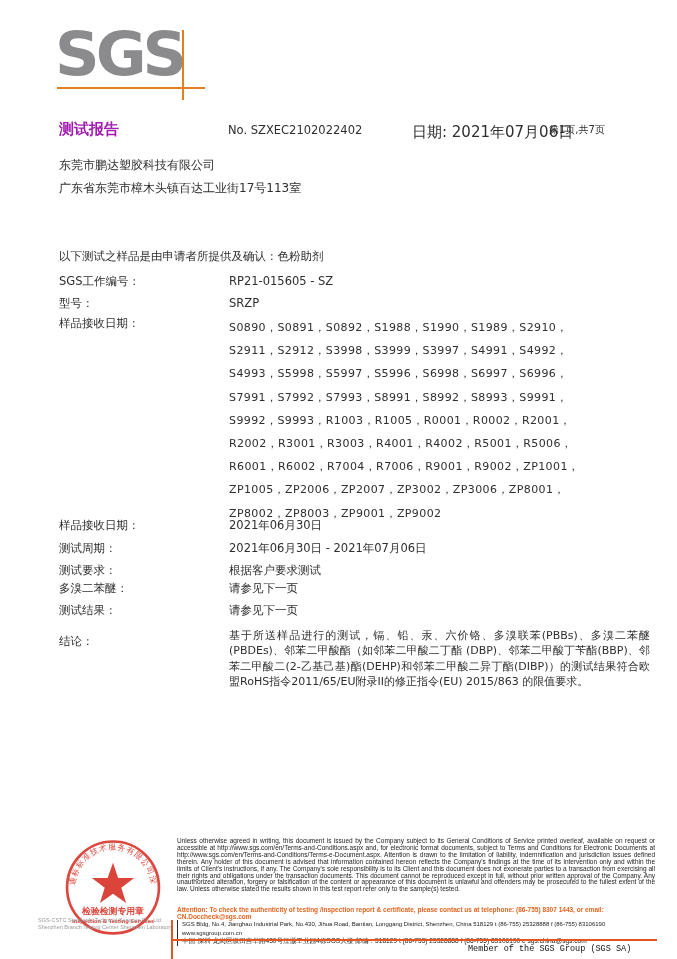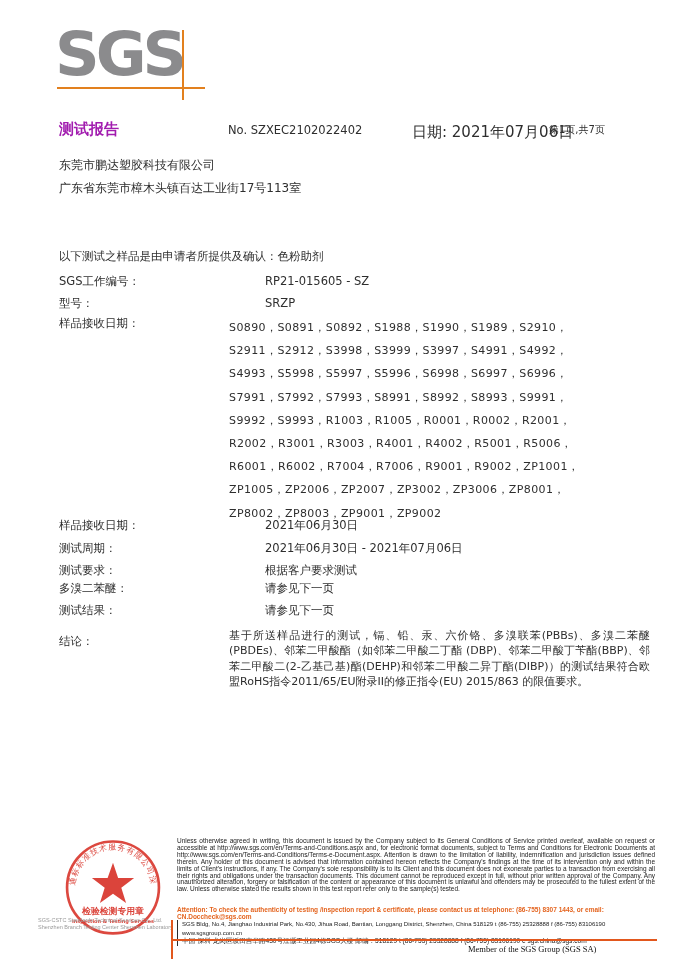--- a/index.html
+++ b/index.html
@@ -17,39 +17,39 @@
   .report-no{left:228px;top:123px;font-size:11.5px;}
   .report-date{left:412px;top:123px;font-size:15px;}
   .page-info{left:549px;top:123px;font-size:10px;}
 
   .company-name{left:59px;top:157px;font-size:12px;}
   .company-address{left:59px;top:180px;font-size:12px;}
 
   .intro{left:59px;top:249px;font-size:11.5px;}
 
   .flabel{left:59px;font-size:11.5px;}
-  .fvalue{left:229px;font-size:11.5px;margin-left:36px;}
+  .fvalue{left:229px;font-size:11.5px;}
   .codes{left:229px;top:316px;font-size:11px;line-height:23.2px;letter-spacing:0.4px;}
   .codes div{white-space:nowrap;}
   .conclusion-text{left:229px;top:628px;width:421px;font-size:11px;line-height:15.4px;
                    text-align:justify;}
 
   
   .legal{left:177px;top:838px;width:478px;font-size:6.5px;line-height:6.9px;
          text-align:justify;color:#1b1b1b;font-family:"Liberation Sans",sans-serif;}
   .attention{left:177px;top:907px;width:478px;font-size:6.5px;line-height:6.9px;
              color:#e4641f;font-weight:bold;font-family:"Liberation Sans",sans-serif;}
   .addr-block{left:177px;top:920px;width:478px;border-left:1.5px solid #2b2b2b;
               padding-left:4px;font-size:6px;line-height:8.5px;color:#1b1b1b;
               font-family:"Liberation Sans",sans-serif;}
   .addr-cn{font-size:6.6px;}
   .foot-hline{left:171px;top:939px;width:486px;height:2px;background:#e2571d;}
   .foot-vline{left:171px;top:920px;width:1.5px;height:39px;background:#e2571d;}
   .member{left:468px;top:944px;font-size:8.5px;color:#111;
-          font-family:Liberation Serif, serif;}
+          font-family:Liberation Mono, monospace;}
 
   
   .stamp-svg{left:56px;top:838px;width:114px;height:106px;}
   .stamp-company{left:38px;top:917px;width:170px;font-size:5.5px;line-height:7px;
                  color:#9a9a9a;font-family:"Liberation Sans",sans-serif;}
 </style>
 </head>
 <body>
 
 <div class="page">

